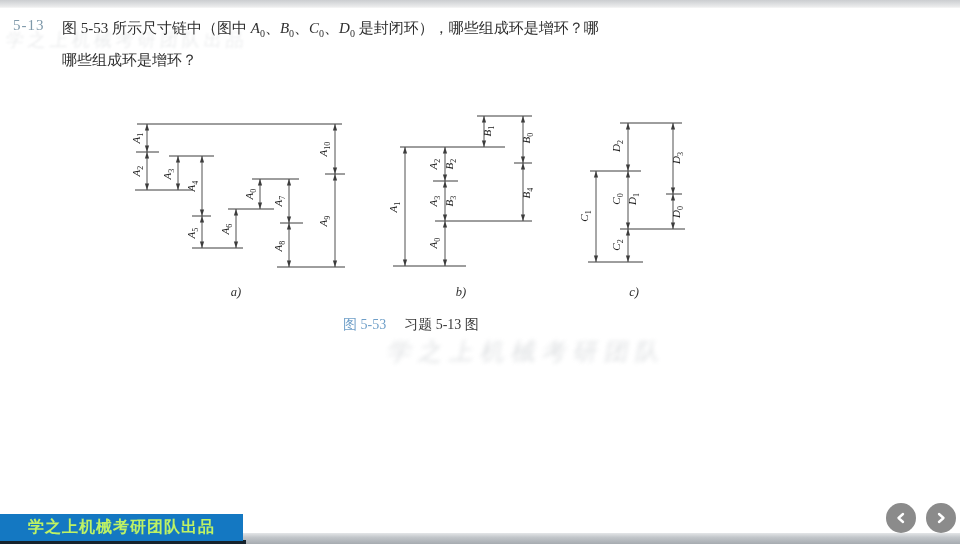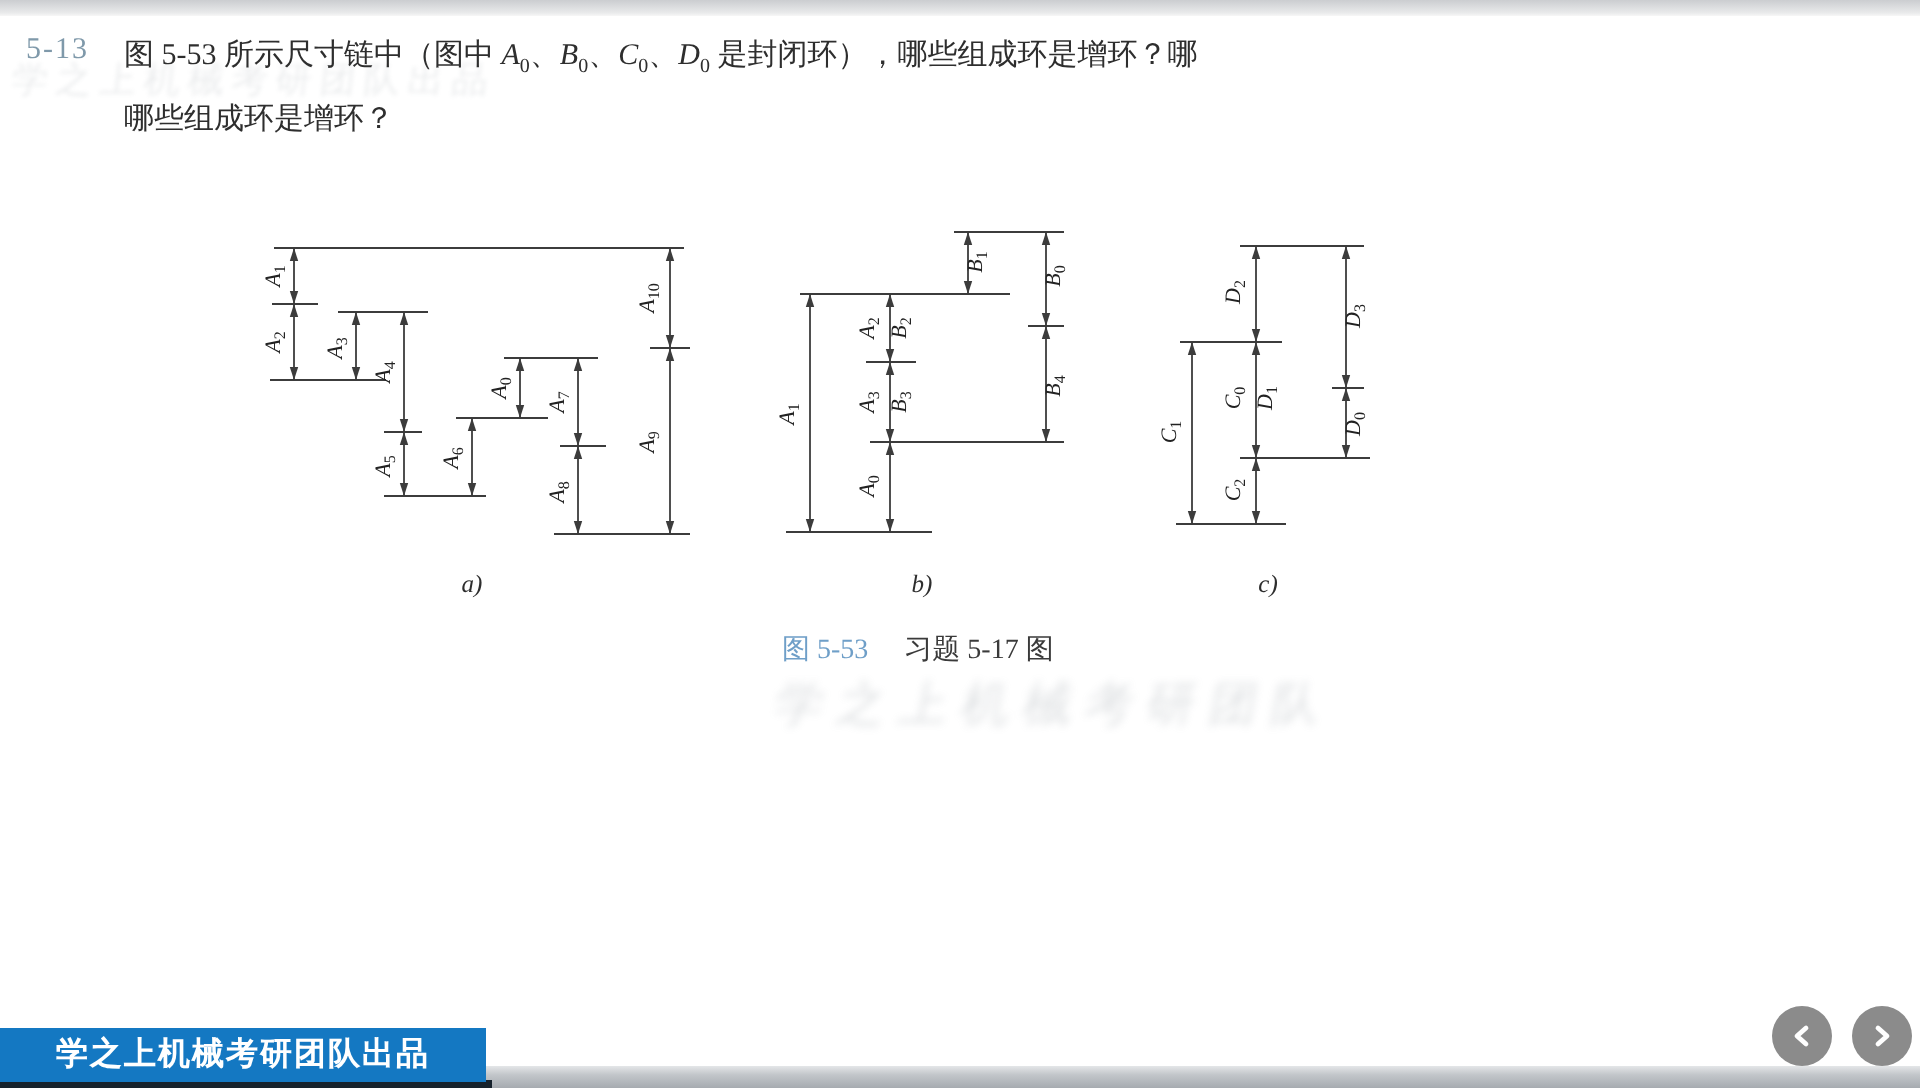--- a/index.html
+++ b/index.html
@@ -25,21 +25,21 @@
   
   .figcap{position:absolute;left:343px;top:316px;font-size:14px;
           font-family:"Liberation Serif",serif;color:#3a3a3a;}
   .figcap-label{color:#6f9fc8;margin-right:18px;}
   
   .bottom-strip{position:absolute;left:0;top:533px;width:960px;height:11px;
           background:linear-gradient(180deg,#e4e6e8 0%,#c2c6ca 40%,#a6abb0 100%);}
   .navy-strip{position:absolute;left:0;top:540px;width:246px;height:4px;background:#16222c;}
   .banner{position:absolute;left:0;top:514px;width:243px;height:27px;background:#1478c2;
           display:flex;align-items:center;justify-content:center;}
-  .banner span{color:#ffffff;font-weight:bold;font-size:16px;letter-spacing:1px;}
+  .banner span{color:#bef264;font-weight:bold;font-size:16px;letter-spacing:1px;}
   .nav{position:absolute;top:503px;width:30px;height:30px;border-radius:50%;
        background:#8b8b8b;border:none;padding:0;cursor:pointer;
        display:flex;align-items:center;justify-content:center;}
   .nav.prev{left:886px;}
   .nav.next{left:926px;}
 </style>
 </head>
 <body>
 
 <div class="stage">
@@ -174,21 +174,21 @@
       <text x="620" y="199" fill="#222222" font-size="11" font-style="italic" font-family="&quot;Liberation Serif&quot;,serif" text-anchor="middle" transform="rotate(-90 620 199)">C<tspan dy="2.5" font-size="8" font-style="normal">0</tspan></text>
       <text x="636" y="199" fill="#222222" font-size="11" font-style="italic" font-family="&quot;Liberation Serif&quot;,serif" text-anchor="middle" transform="rotate(-90 636 199)">D<tspan dy="2.5" font-size="8" font-style="normal">1</tspan></text>
       <line x1="628" y1="229" x2="628" y2="262" stroke="#3c3c3c" stroke-width="0.9"></line>
       <polygon points="628,229 625.9,235.5 630.1,235.5" fill="#3c3c3c"></polygon>
       <polygon points="628,262 625.9,255.5 630.1,255.5" fill="#3c3c3c"></polygon>
       <text x="620" y="245" fill="#222222" font-size="11" font-style="italic" font-family="&quot;Liberation Serif&quot;,serif" text-anchor="middle" transform="rotate(-90 620 245)">C<tspan dy="2.5" font-size="8" font-style="normal">2</tspan></text>
       <text x="634" y="296" fill="#2e2e2e" font-size="12.5" font-style="italic" font-family="&quot;Liberation Serif&quot;,serif" text-anchor="middle">c)</text>
     </svg>
 
   <div class="figcap">
-    <span class="figcap-label" style="color: rgb(111, 159, 200); margin-left: 48px;">图 5-53</span><span class="figcap-title">习题 5-17 图</span>
+    <span class="figcap-label" style="color: rgb(111, 159, 200);">图 5-53</span><span class="figcap-title">习题 5-13 图</span>
   </div>
 
   <div class="wm wm-mid">学之上机械考研团队</div>
 
   <div class="bottom-strip"></div>
   <div class="navy-strip"></div>
   <div class="banner" style="background: rgb(20, 120, 194);">
     <span>学之上机械考研团队出品</span>
   </div>
 

